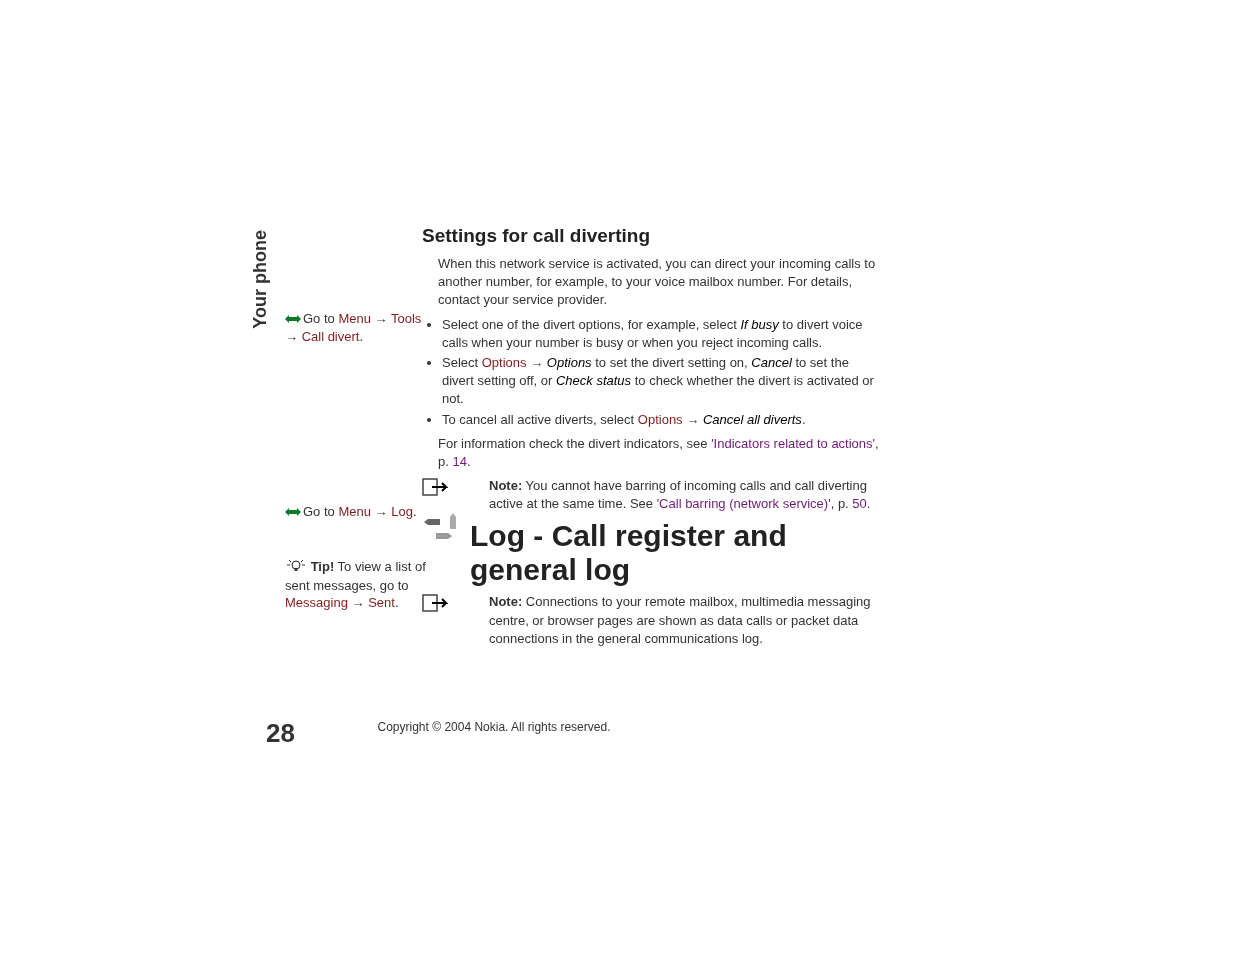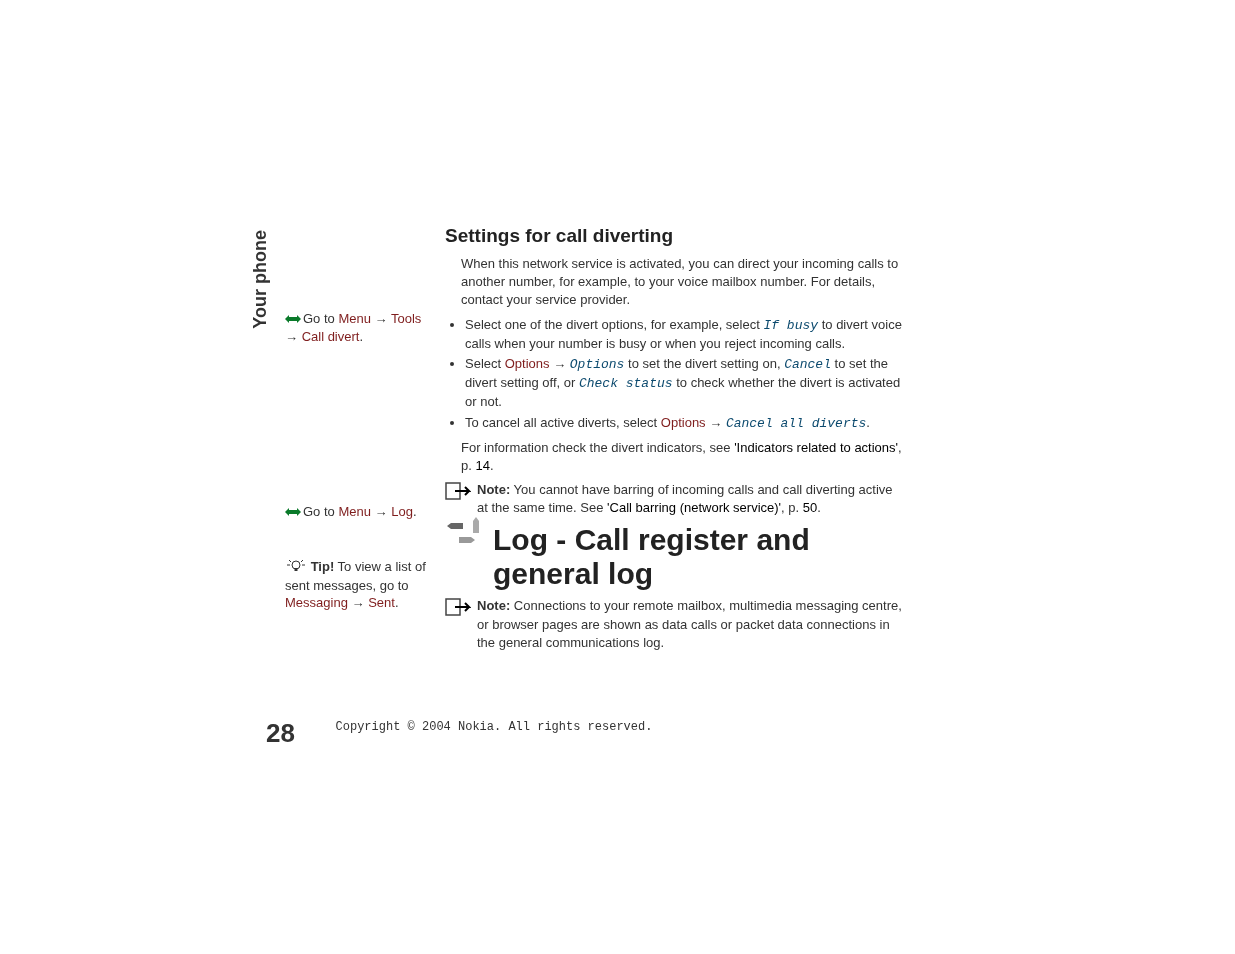--- a/index.html
+++ b/index.html
@@ -28,21 +28,21 @@
     left: 285px;
     font-size: 13px;
     line-height: 1.35;
     width: 145px;
   }
   .side-nav-1 { top: 310px; }
   .side-nav-2 { top: 503px; }
   .side-nav-3 { top: 558px; }
   .main {
     position: absolute;
-    left: 445px;
+    left: 422px;
     top: 225px;
     width: 460px;
   }
   h2 {
     font-size: 19px;
     font-weight: bold;
     margin: 0 0 8px 0;
     color: #222;
   }
   h1.log {
@@ -50,24 +50,24 @@
     font-weight: bold;
     margin: 0 0 6px 0;
     color: #222;
     padding-left: 48px;
     position: relative;
   }
   p { margin: 0 0 6px 16px; line-height: 1.4; }
   ul { margin: 0 0 6px 0; padding-left: 20px; }
   li { margin-bottom: 2px; line-height: 1.4; }
   .green { color: #7f1d1d; font-weight: normal; }
-  .ital { color: #0c4a6e; font-style: italic; font-family: Liberation Mono, monospace; }
-  .link { color: #000000; }
+  .ital { color: #000000; font-style: italic; }
+  .link { color: #701a75; }
   .arrow { font-family: Arial; }
-  .note-row { display: flex; align-items: flex-start; margin-bottom: 6px; margin-top:4px;}
+  .note-row { display: flex; align-items: flex-start; margin-bottom: 6px; margin-top:4px;gap:35px;}
   .note-icon {
     width: 26px; height: 18px; flex-shrink: 0;
     margin-right: 6px; margin-top: 1px;
     position: relative;
   }
   .note-icon svg { width: 26px; height: 18px; }
   .note-text { flex: 1; line-height: 1.4; }
   .bold { font-weight: bold; }
   .tip-icon {
     display: inline-block; width: 22px; vertical-align: middle;
@@ -76,21 +76,20 @@
     display: inline-block; width: 16px; vertical-align: middle; margin-right: 2px;
   }
   .log-icon {
     position: absolute; left: 0; top: -8px; width: 42px; height: 38px;
   }
   .footer {
     position: absolute;
     left: 0; width: 988px; top: 720px;
     text-align: center;
     font-size: 12px;
-    font-family: Liberation Mono, monospace;
   }
   .page-number {
     position: absolute;
     left: 266px; top: 718px;
     font-size: 26px; font-weight: bold;
   }
 </style>
 </head>
 <body>
 

